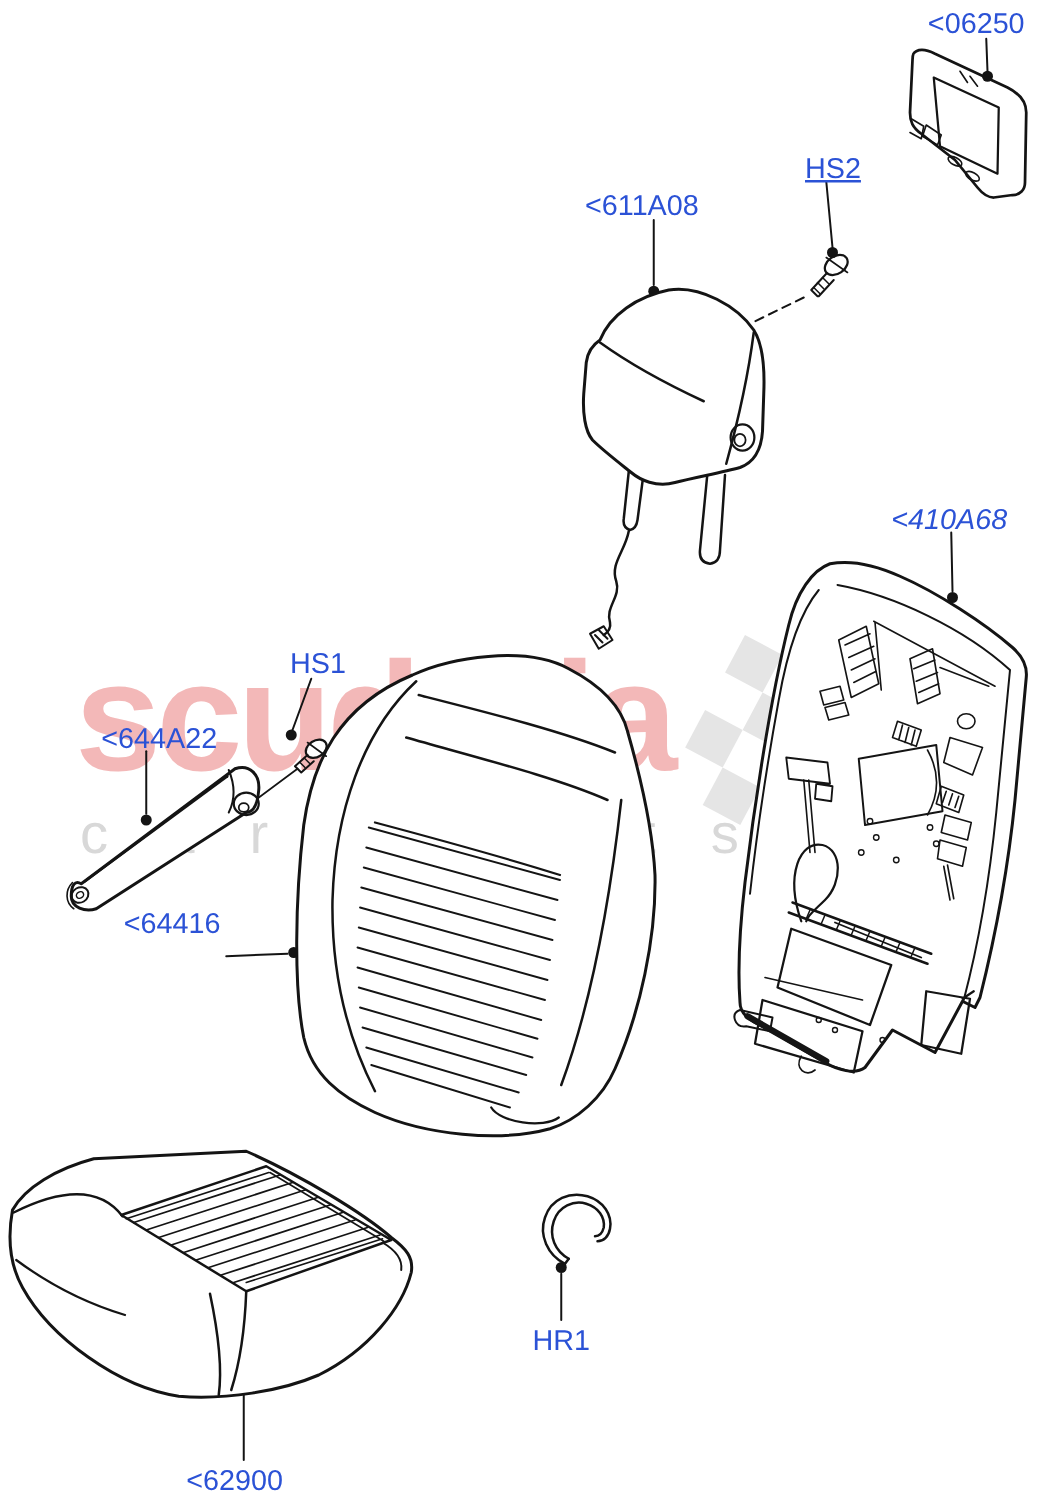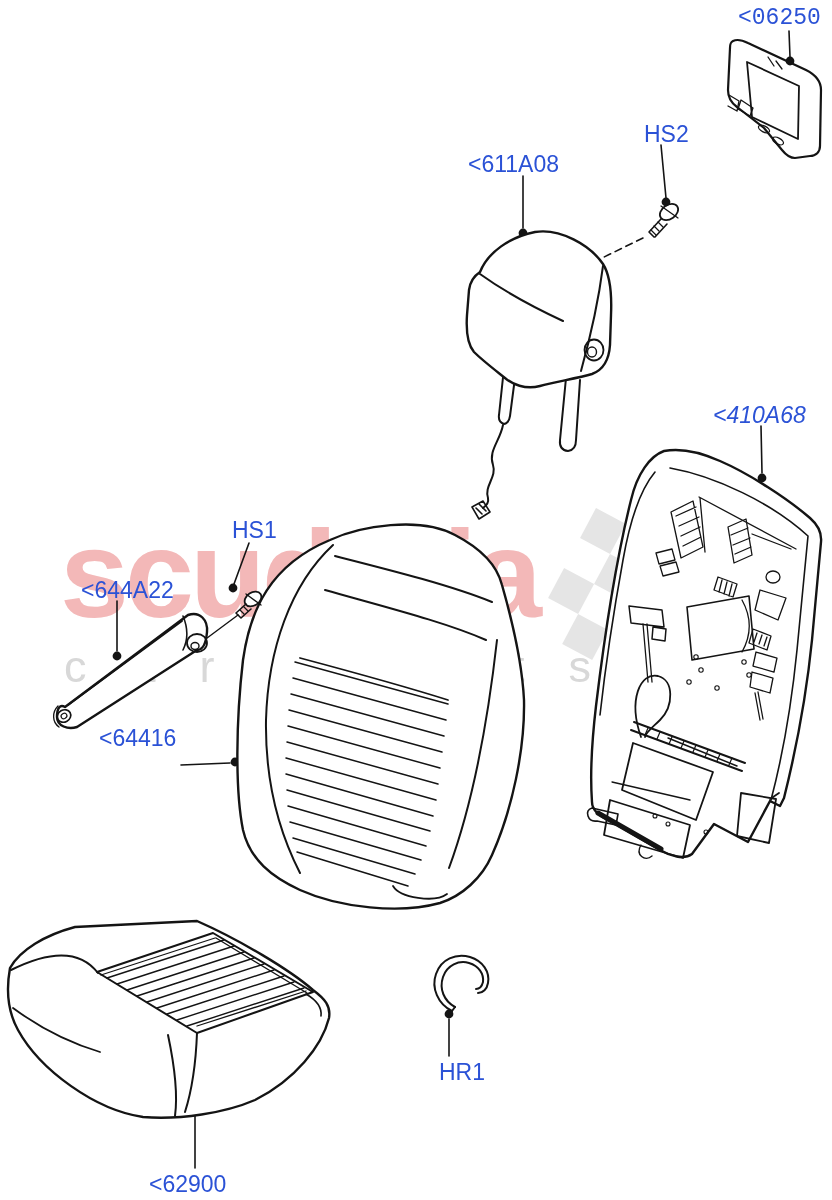--- a/index.html
+++ b/index.html
@@ -187,31 +187,31 @@
       <g>
         <path d="M449,1056 L449,1019" stroke-width="1.6"></path>
         <circle cx="449" cy="1014" r="4.4" fill="#141414" stroke="none"></circle>
         <path stroke-width="2" d="M452,1011 C438,1004 431,988 436,974 C441,959 456,953 470,957 C483,961 490,972 488,983 C487,989 483,993 478,993"></path>
         <path stroke-width="2" d="M455,1007 C444,1001 439,989 443,977 C447,965 459,960 469,963 C479,966 484,974 483,982 C482,986 480,989 476,989"></path>
         <path stroke-width="2" d="M452,1011 L449,1016 M455,1007 L452,1011"></path>
       </g>
     </g>
   </svg>
 
-  <div class="part-label" style="left:738px; top:6px; width:86px; text-align:left;font-family:Liberation Mono, monospace;">&lt;06250</div>
-
-  <div class="part-label" style="left:644px; top:122px;">HS2</div>
+  <div class="part-label" style="left:738px; top:6px; width:86px; text-align:center;">&lt;06250</div>
+
+  <div class="part-label" style="left:644px; top:122px;text-decoration:underline;">HS2</div>
 
   <div class="part-label" style="left:468px; top:152px;">&lt;611A08</div>
 
   <div class="part-label" style="left:713px; top:403px;font-style:italic;">&lt;410A68</div>
 
   <div class="part-label" style="left:232px; top:518px;text-align:center;">HS1</div>
 
   <div class="part-label" style="left:81px; top:578px;">&lt;644A22</div>
 
   <div class="part-label" style="left:99px; top:726px;">&lt;64416</div>
 
-  <div class="part-label" style="left:426px; top:1060px;margin-left:13px;">HR1</div>
+  <div class="part-label" style="left:426px; top:1060px;">HR1</div>
 
   <div class="part-label" style="left:149px; top:1172px;text-align:right;">&lt;62900</div>
 
 </div>
 
 </body></html>

